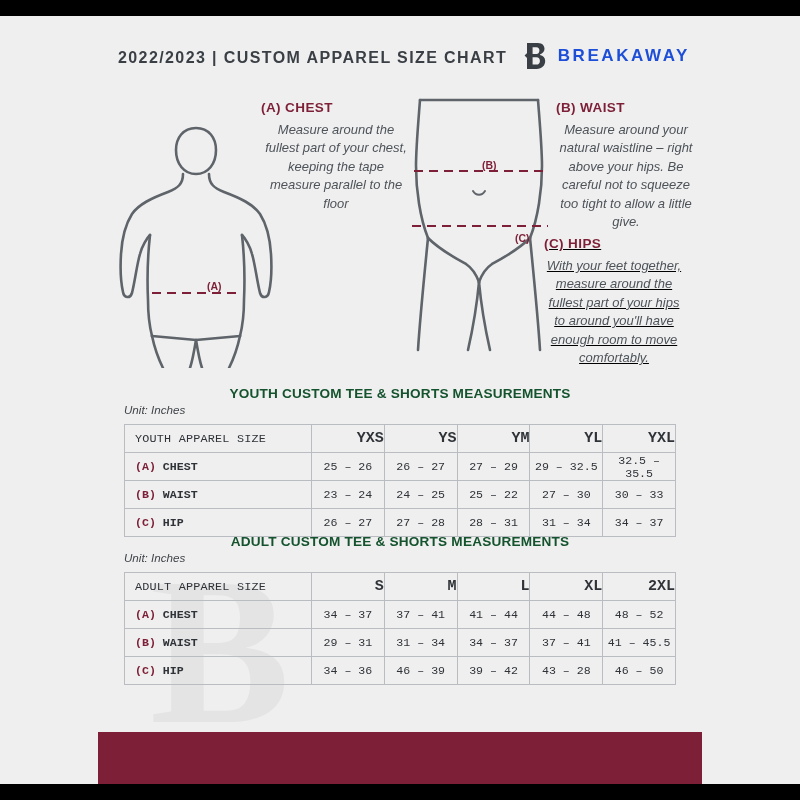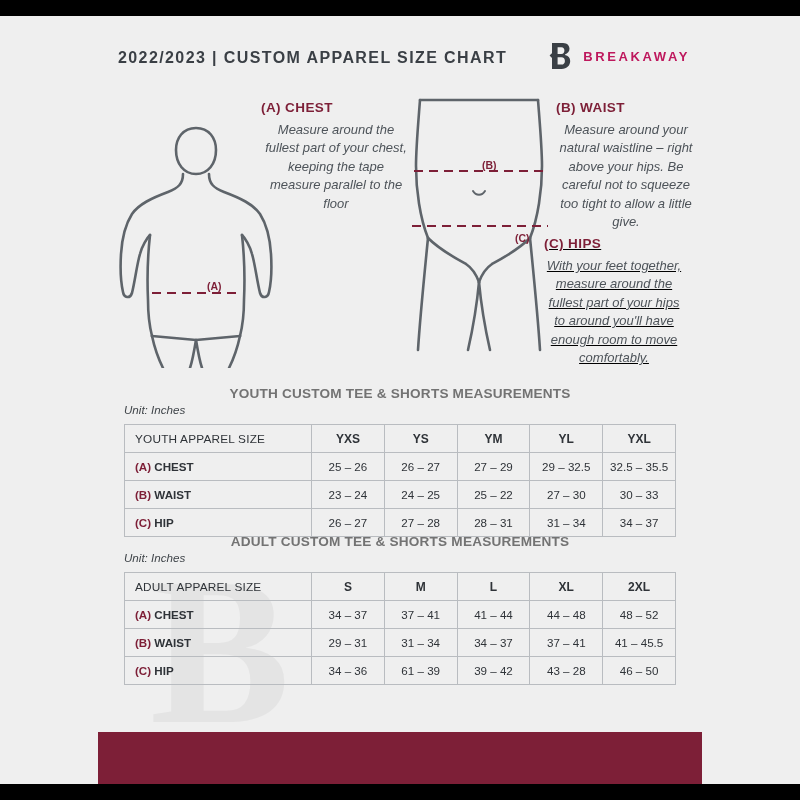--- a/index.html
+++ b/index.html
@@ -65,24 +65,24 @@
     display: flex;
     align-items: center;
     gap: 12px;
   }
   .brand-mark {
     width: 22px;
     height: 28px;
     position: relative;
   }
   .brand-name {
-    font-size: 13px;
+    font-size: 17px;
     font-weight: bold;
     letter-spacing: 2.6px;
-    color: #be185d;
+    color: #1d4ed8;
   }
 
   
   .figures {
     position: absolute;
     left: 0;
     top: 62px;
     width: 800px;
     height: 290px;
   }
@@ -127,52 +127,54 @@
     left: 124px;
     width: 552px;
   }
   .tb-youth { top: 370px; }
   .tb-adult { top: 518px; }
 
   .tbl-title {
     text-align: center;
     font-size: 13.6px;
     font-weight: bold;
-    color: #737373;
+    color: #14532d;
     letter-spacing: 0.2px;
   }
   .tbl-unit {
     text-align: left;
     font-size: 11.6px;
     font-style: italic;
     color: #3f4449;
     margin-top: 2px;
     margin-bottom: 8px;
   }
   table {
     border-collapse: collapse;
     width: 552px;
     table-layout: fixed;
+    font-family: Liberation Mono, monospace;
   }
   th, td {
     border: 1px solid #b9bcc0;
     height: 27px;
     font-size: 11.6px;
     color: #2f3338;
     text-align: center;
     padding: 0;
   }
   th.first, td.first {
     text-align: left;
     padding-left: 10px;
     width: 176px;
   }
   th {
     font-weight: bold;
-    font-size: 12px;
+    font-size: 15px;
+    text-align: right;
   }
   th.first {
     font-weight: normal;
     font-size: 11.8px;
     letter-spacing: 0.2px;
   }
   td.first { font-weight: bold; }
   .lbl-letter { color: #7d1f37; }
 
   
@@ -361,21 +363,21 @@
             <td class="first"><span class="lbl-letter">(B)</span> <span>WAIST</span></td>
             <td>29 – 31</td>
             <td>31 – 34</td>
             <td>34 – 37</td>
             <td>37 – 41</td>
             <td>41 – 45.5</td>
           </tr>
           <tr>
             <td class="first"><span class="lbl-letter">(C)</span> <span>HIP</span></td>
             <td>34 – 36</td>
-            <td>61 – 39</td>
+            <td>46 – 39</td>
             <td>39 – 42</td>
             <td>43 – 28</td>
             <td>46 – 50</td>
           </tr>
         </tbody>
       </table>
     </div>
 
     <div class="footer-bar"></div>
   </div>

